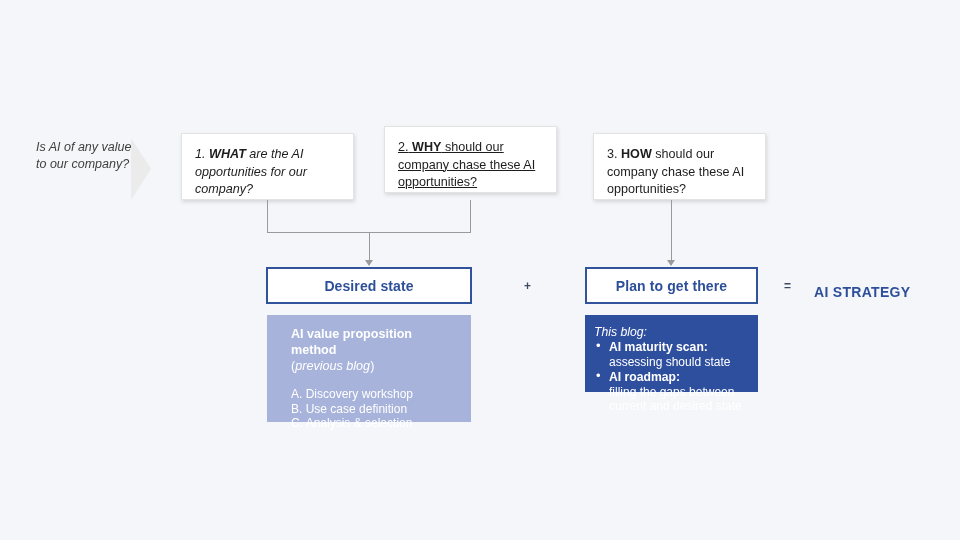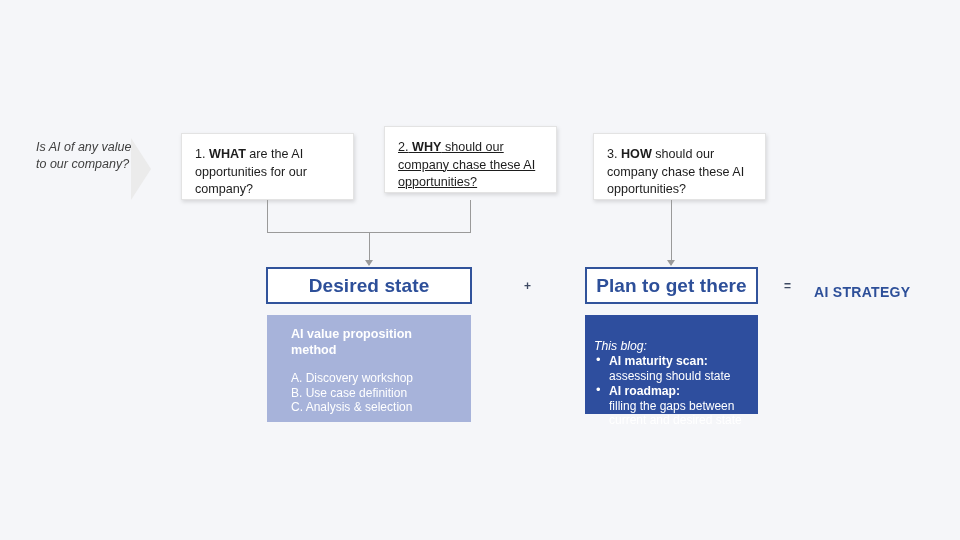--- a/index.html
+++ b/index.html
@@ -48,21 +48,21 @@
     background: #ffffff;
     border: 1px solid #e3e3e3;
     box-shadow: 1px 2px 4px rgba(0,0,0,0.13);
     box-sizing: border-box;
     padding: 12px 13px 10px 13px;
     font-size: 12.6px;
     line-height: 17.5px;
     color: #1d1d1d;
   }
   .qbox b { font-weight: bold; }
-  #qbox-what  { left: 181px; top: 133px; width: 173px; height: 67px; }
+  #qbox-what  { left: 181px; top: 133px; width: 173px; height: 67px; font-style: italic; }
   #qbox-why   { left: 384px; top: 126px; width: 173px; height: 67px; text-decoration: underline; }
   #qbox-how   { left: 585px; top: 133px; width: 173px; height: 67px; margin-left: 8px; }
 
   
   .line {
     position: absolute;
     background: #9a9a9a;
   }
   .vline { width: 1px; }
   .hline { height: 1px; }
@@ -86,21 +86,21 @@
   
   .bluebox {
     position: absolute;
     background: #ffffff;
     border: 2px solid #31539b;
     box-sizing: border-box;
     display: flex;
     align-items: center;
     justify-content: center;
     font-weight: bold;
-    font-size: 19px;
+    font-size: 14px;
     color: #2d4f99;
     letter-spacing: 0.1px;
   }
   #box-desired-state { left: 266px; top: 267px; width: 206px; height: 37px; }
   #box-plan          { left: 585px; top: 267px; width: 173px; height: 37px; text-align: center; }
 
   
   .operator {
     position: absolute;
     font-size: 12px;
@@ -142,24 +142,24 @@
   #panel-desired .p-sub .paren { font-style: normal; }
   #panel-desired .p-list {
     margin-top: 13px;
     font-size: 12px;
     line-height: 14.5px;
   }
 
   #panel-plan {
     position: absolute;
     left: 585px; top: 315px;
-    width: 173px; height: 99px;
+    width: 173px; height: 77px;
     background: #2e4e9e;
     box-sizing: border-box;
-    padding: 23px 10px 0 9px;
+    padding: 9px 10px 0 9px;
     color: #ffffff;
   }
   #panel-plan .p-lead {
     font-size: 12.2px;
     font-style: italic;
     line-height: 16px;
   }
   #panel-plan ul {
     margin: 0;
     padding: 0;
@@ -233,20 +233,21 @@
   <div class="bluebox" id="box-plan">
     <span>Plan to get there</span>
   </div>
 
   <div class="operator" id="equals-symbol">=</div>
 
   <div id="ai-strategy-label">AI STRATEGY</div>
 
   <div id="panel-desired">
     <div class="p-title">AI value proposition method</div>
+    <div class="p-sub"><span class="paren">(</span><span>previous blog</span><span class="paren">)</span></div>
     <div class="p-list">
       <div>A. Discovery workshop</div>
       <div>B. Use case definition</div>
       <div>C. Analysis &amp; selection</div>
     </div>
   </div>
 
   <div id="panel-plan">
     <div class="p-lead">This blog:</div>
     <ul>

